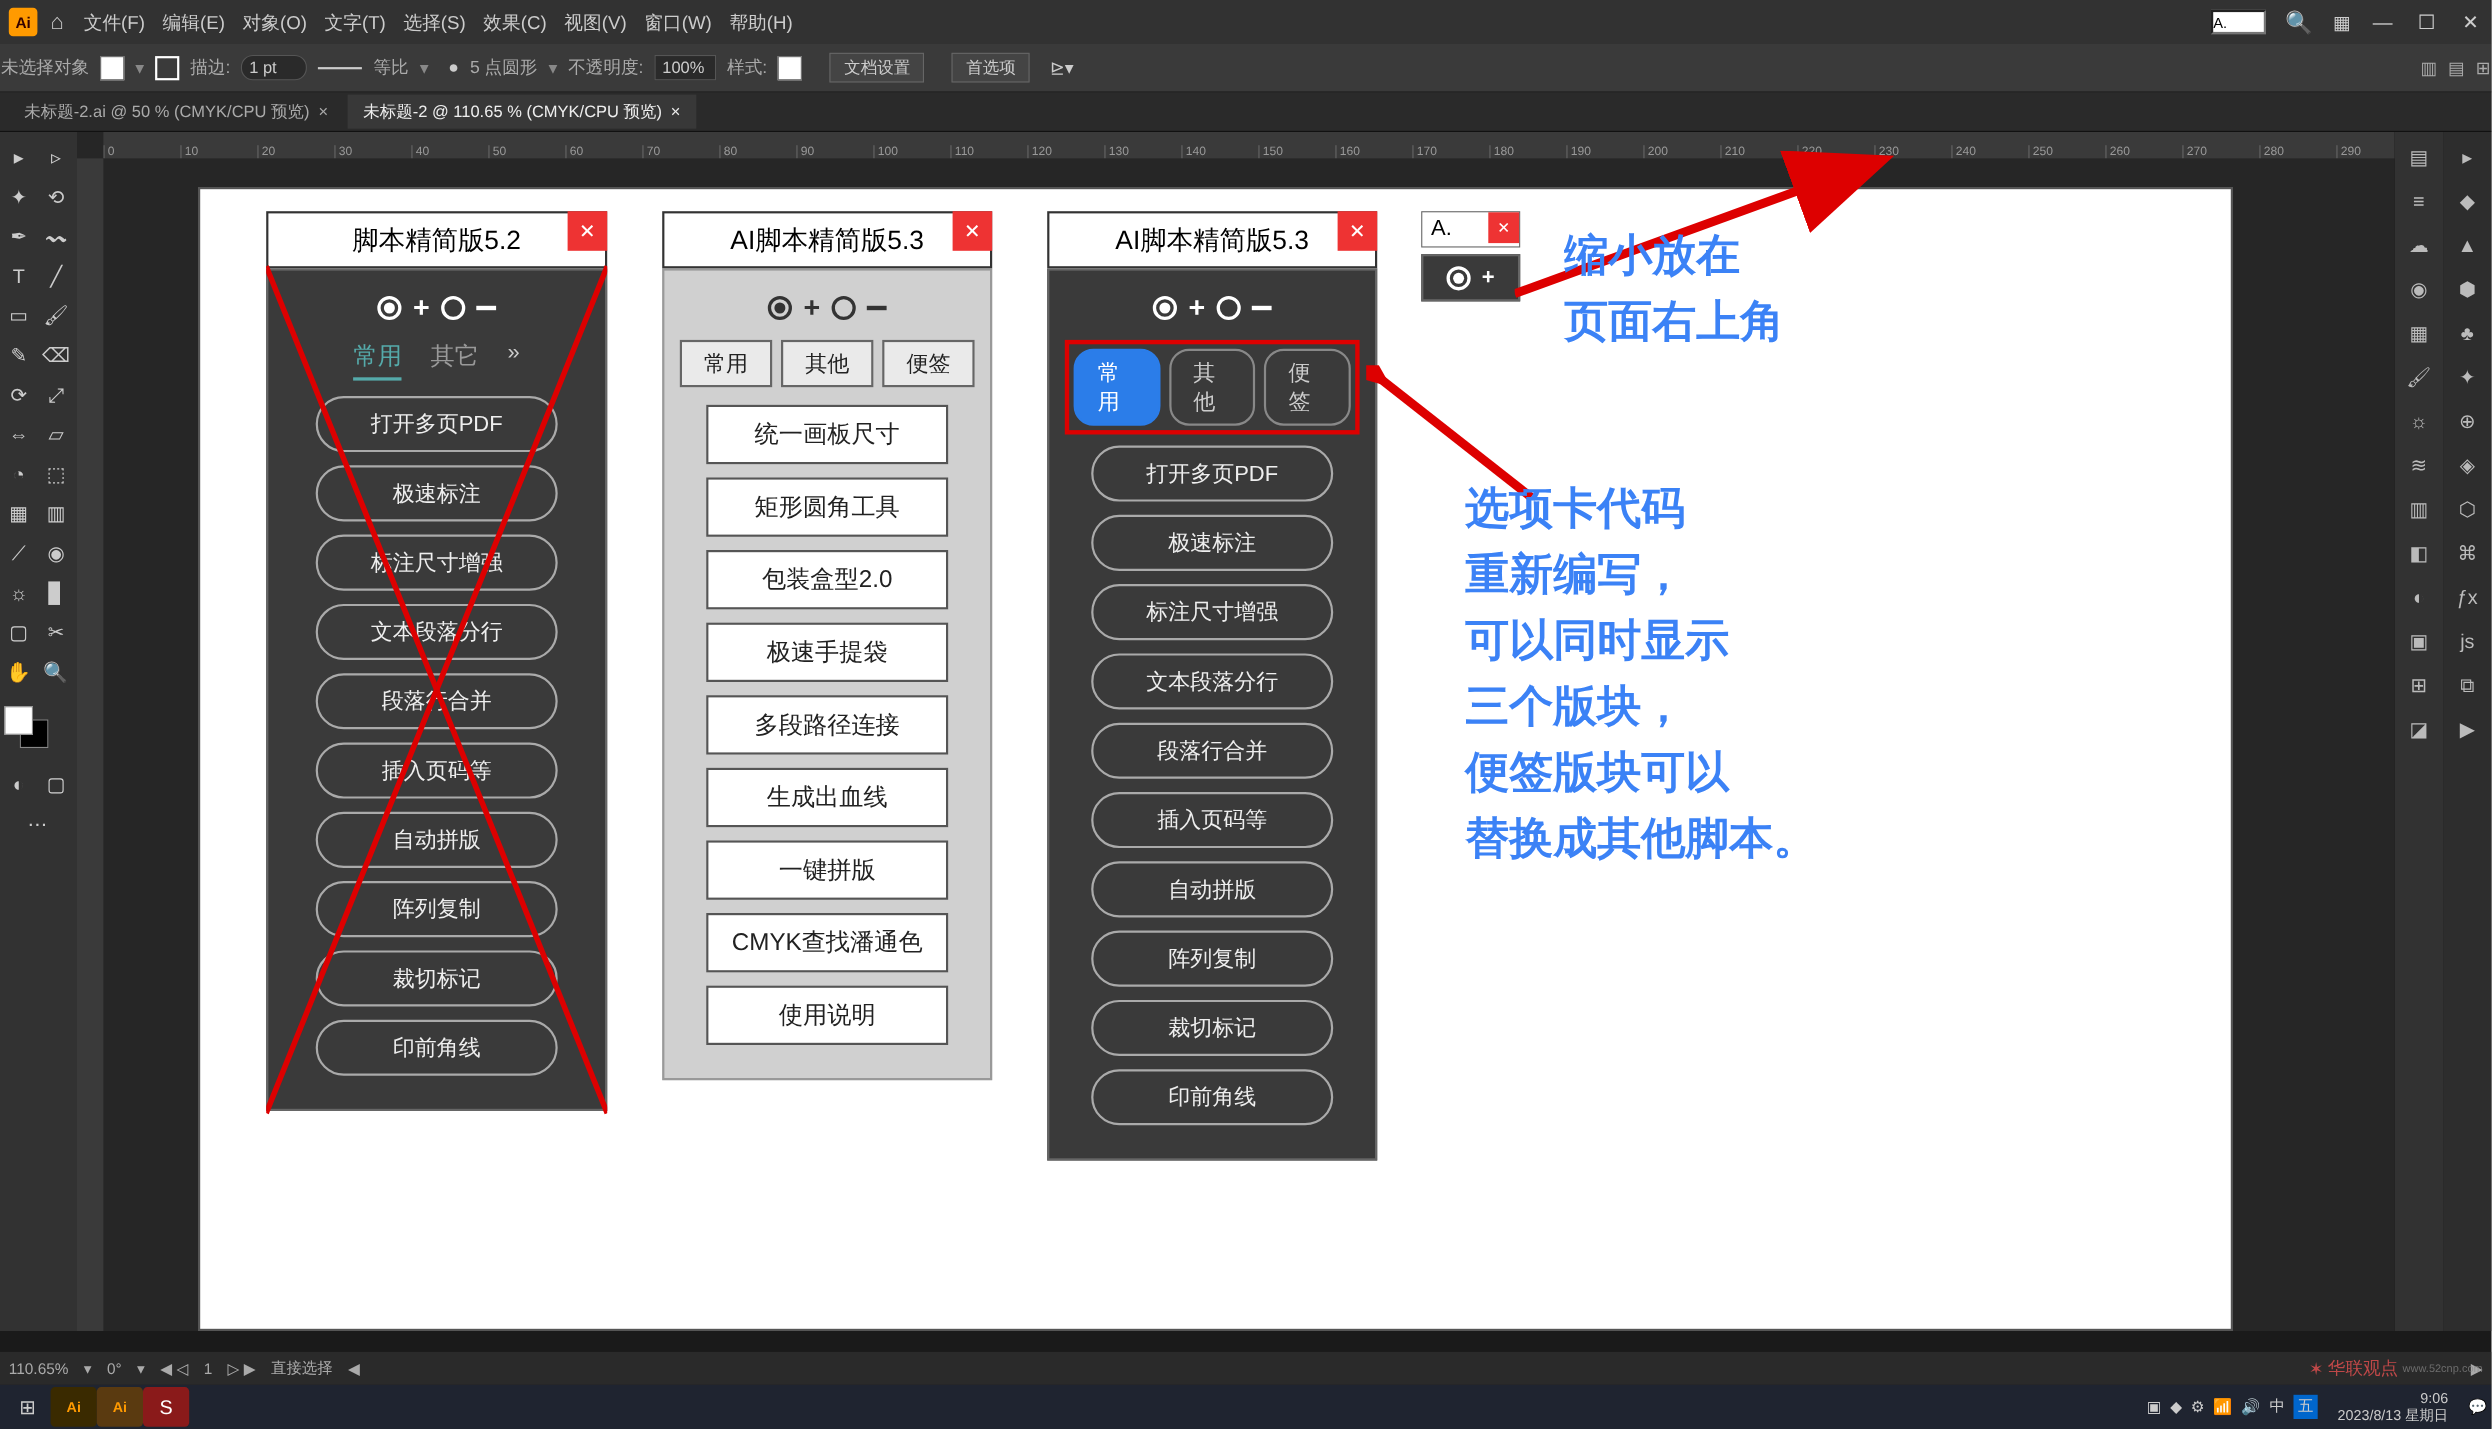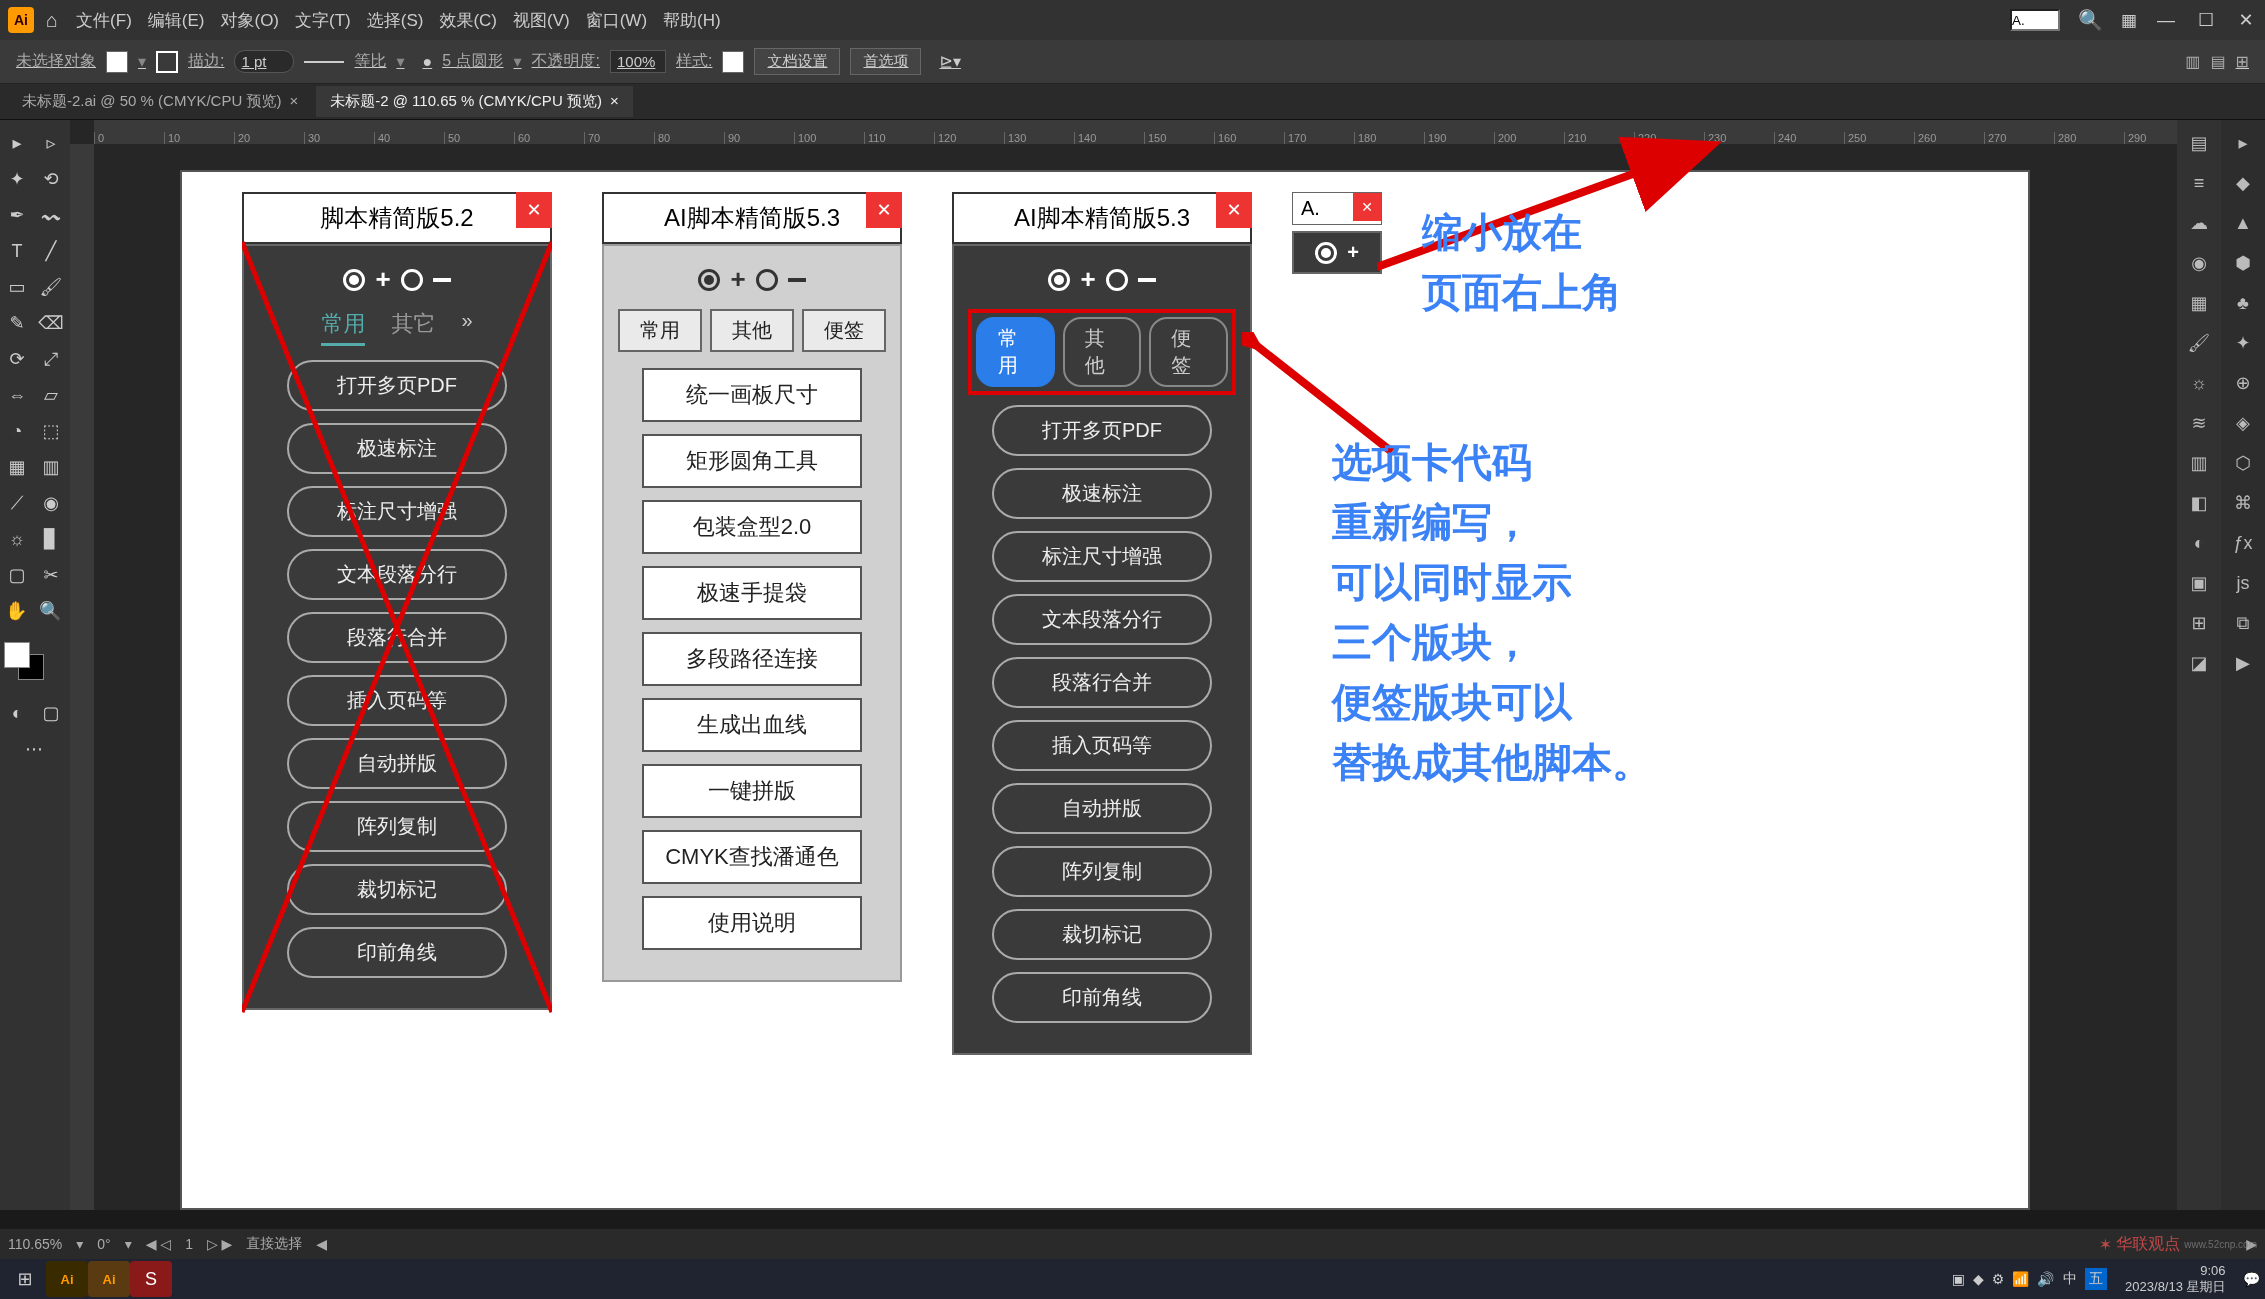--- a/index.html
+++ b/index.html
@@ -8,25 +8,25 @@
 
 .menubar { background: #323232; color: #ccc; height: 40px; display: flex; align-items: center; padding: 0 8px; font-size: 17px; }
 .ai-logo { width: 26px; height: 26px; background: #ff9a00; color: #330000; font-weight: bold; font-size: 14px; display: flex; align-items: center; justify-content: center; border-radius: 4px; margin-right: 12px; }
 .home-icon { color: #ccc; margin-right: 18px; font-size: 20px; }
 .menubar .menu-item { margin-right: 16px; cursor: pointer; }
 .menubar-right { margin-left: auto; display: flex; align-items: center; gap: 18px; }
 .search-box { background: #fff; width: 50px; height: 22px; }
 .win-btn { width: 22px; height: 22px; color: #ccc; display: flex; align-items: center; justify-content: center; font-size: 18px; }
 
 
-.controlbar { background: #3a3a3a; color: #ccc; height: 44px; display: flex; align-items: center; padding: 0 16px; font-size: 16px; gap: 10px; border-bottom: 1px solid #222; text-decoration: underline; }
+.controlbar { background: #3a3a3a; color: #ccc; height: 44px; display: flex; align-items: center; padding: 0 1px; font-size: 16px; gap: 10px; border-bottom: 1px solid #222; }
 .ctrl-label { color: #aaa; }
 .ctrl-input { background: #2a2a2a; color: #ccc; border: 1px solid #555; padding: 2px 6px; font-size: 15px; }
 .ctrl-swatch { width: 22px; height: 22px; background: #fff; border: 1px solid #666; }
-.ctrl-btn { background: #444; border: 1px solid #666; color: #ccc; padding: 3px 12px; font-size: 15px; }
+.ctrl-btn { background: #444; border: 1px solid #666; color: #ccc; padding: 3px 12px; font-size: 15px; margin-left: 15px; }
 
 
 .tabbar { background: #2a2a2a; height: 36px; display: flex; align-items: center; padding: 0 8px; font-size: 15px; color: #aaa; border-bottom: 1px solid #111; }
 .tab { padding: 6px 14px; margin-right: 4px; }
 .tab.active { background: #383838; color: #eee; }
 .tab-close { margin-left: 8px; cursor: pointer; }
 
 
 .main { display: flex; height: 1090px; }
 .toolbox-left { width: 70px; background: #323232; display: flex; flex-direction: column; padding-top: 6px; gap: 2px; }

